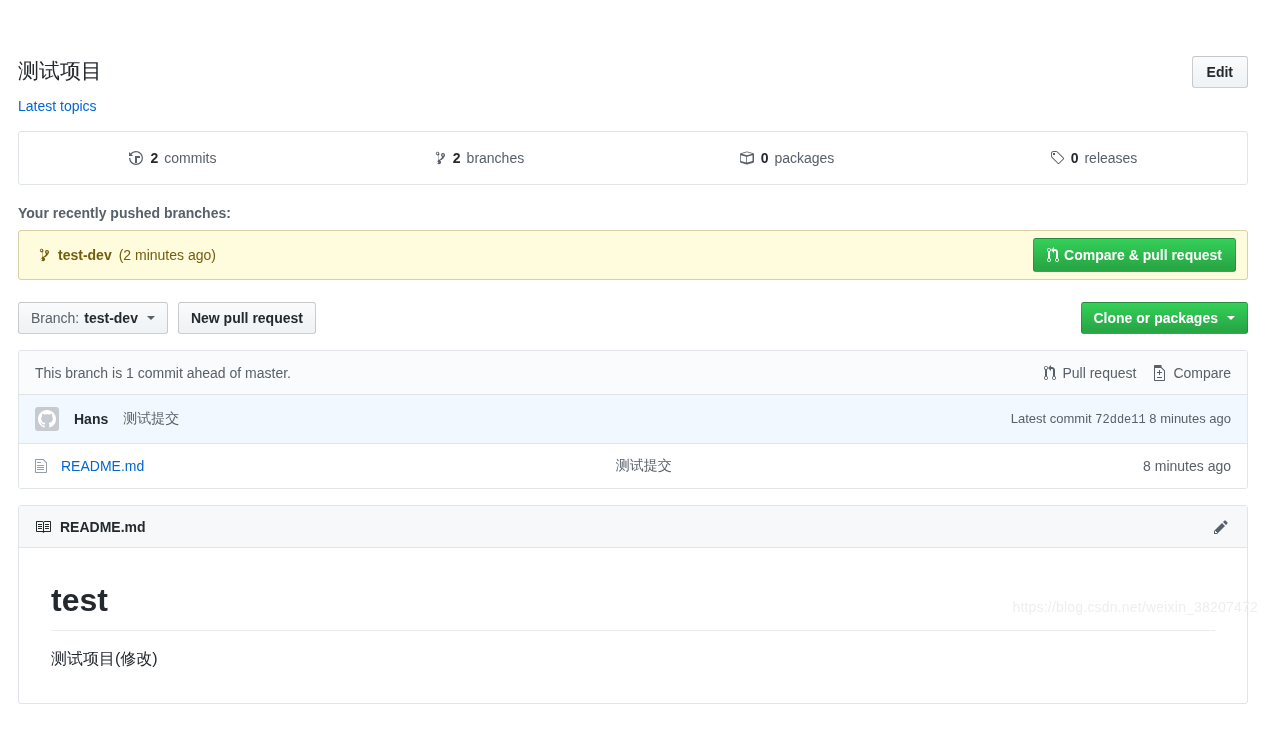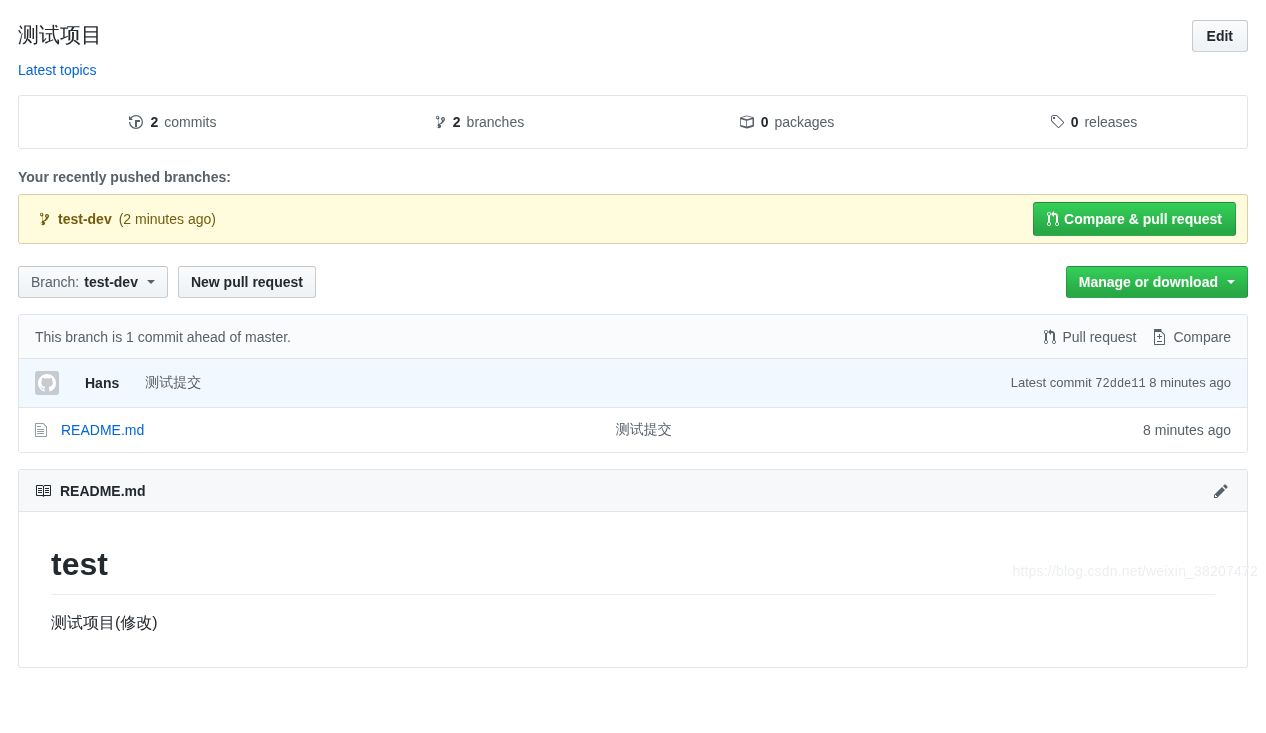--- a/index.html
+++ b/index.html
@@ -9,20 +9,21 @@
     background: #ffffff;
     font-family: "Liberation Sans", "DejaVu Sans", sans-serif;
     color: #24292e;
     overflow: hidden;
   }
   .page {
     position: relative;
     width: 1266px;
     height: 591px;
     padding: 0 18px;
+    margin-top: 36px;
   }
 
   
   .repo-header {
     display: flex;
     align-items: flex-start;
     justify-content: space-between;
     padding-top: 20px;
   }
   .repo-title {
@@ -184,21 +185,21 @@
   .commit-tease {
     display: flex;
     align-items: center;
     justify-content: space-between;
     height: 49px;
     padding: 0 16px;
     background: #f1f8ff;
     border-bottom: 1px solid #e1e4e8;
     font-size: 14px;
   }
-  .commit-left { display: flex; align-items: center; gap: 26px; }
+  .commit-left { display: flex; align-items: center; gap: 15px; }
   .avatar {
     width: 24px; height: 24px;
     border-radius: 3px;
     background: #c6cbd1;
     display: flex; align-items: center; justify-content: center;
     overflow: hidden;
   }
   .avatar svg { fill: #ffffff; display: block; }
   .commit-author { font-weight: 600; color: #24292e; }
   .commit-msg { color: #586069; }
@@ -388,21 +389,21 @@
     <div class="fn-left">
       <button class="btn btn-branch">
         <span>Branch:</span>
         <b>test-dev</b>
         <span class="caret"></span>
       </button>
       <button class="btn">New pull request</button>
     </div>
     <div class="fn-right">
       <button class="btn btn-green btn-clone">
-        <span>Manage or download</span>
+        <span>Clone or packages</span>
         <span class="caret"></span>
       </button>
     </div>
   </div>
 
   <div class="repo-body">
 
     <div class="branch-infobar">
       <span>This branch is 1 commit ahead of master.</span>
       <span class="actions">

